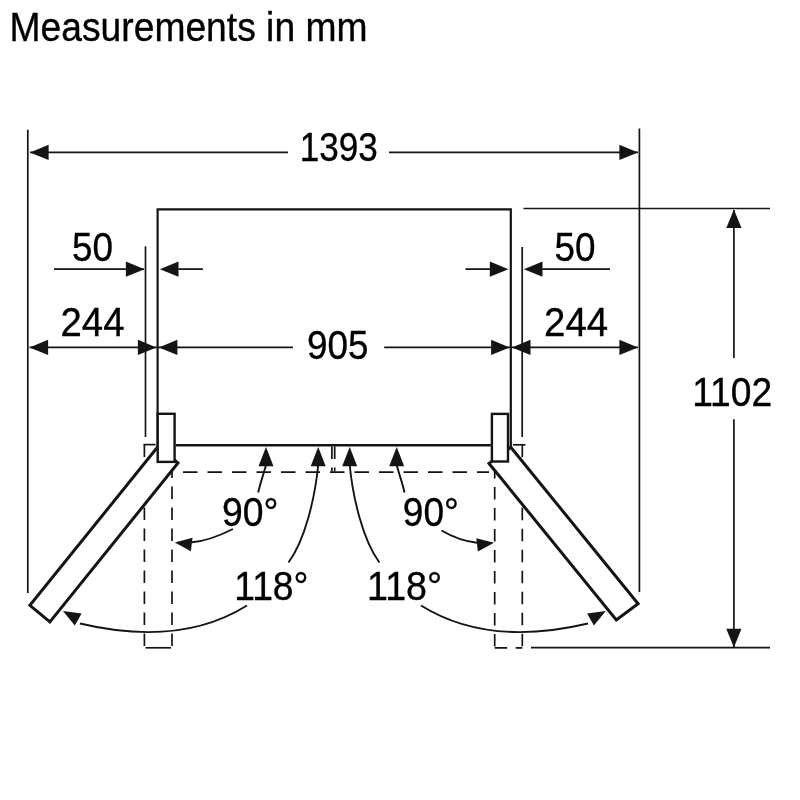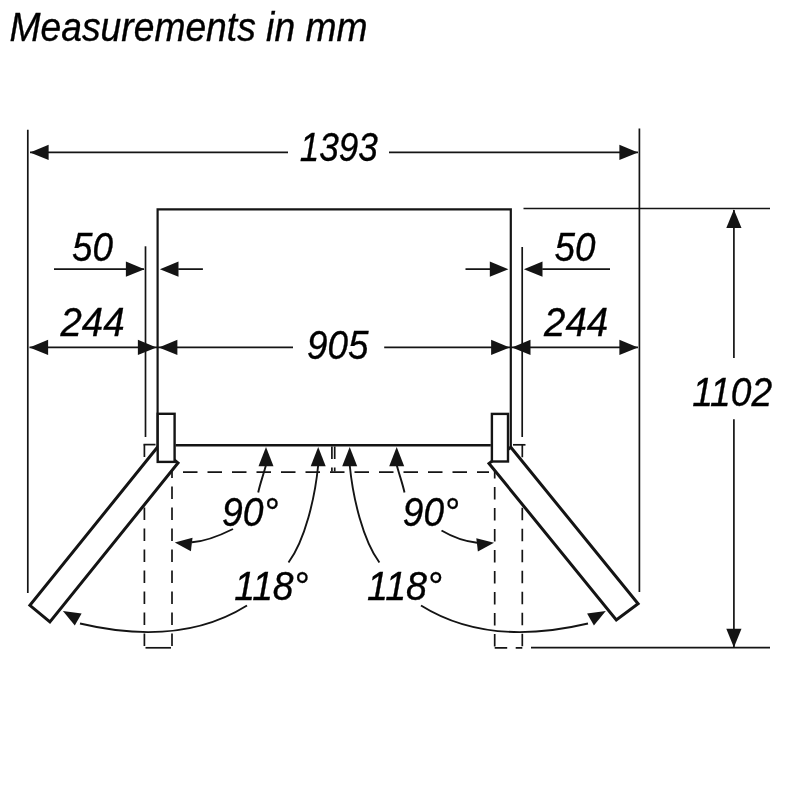--- a/index.html
+++ b/index.html
@@ -1,14 +1,14 @@
 <!DOCTYPE html>
 <html><head><meta charset="utf-8"><style>
 html,body{margin:0;padding:0;background:#fff;}
-#wrap{position:relative;width:800px;height:800px;background:#fff;overflow:hidden;font-style:italic;}
+#wrap{position:relative;width:800px;height:800px;background:#fff;overflow:hidden;}
 svg{position:absolute;left:0;top:0;}
 text{font-family:"Liberation Sans",sans-serif;fill:#000;stroke:#000;stroke-width:0.35;}
 </style></head><body>
 <div id="wrap">
 <svg width="800" height="800" viewBox="0 0 800 800">
 <g stroke="#141414" fill="none">
 <path d="M27.8 129.8 V593" stroke-width="1.7"></path>
 <path d="M639.4 128.5 V592" stroke-width="1.7"></path>
 <path d="M30 152.4 H288 M389 152.4 H638" stroke-width="1.7"></path>
 <path d="M145.5 246.3 V437" stroke-width="1.7"></path>

